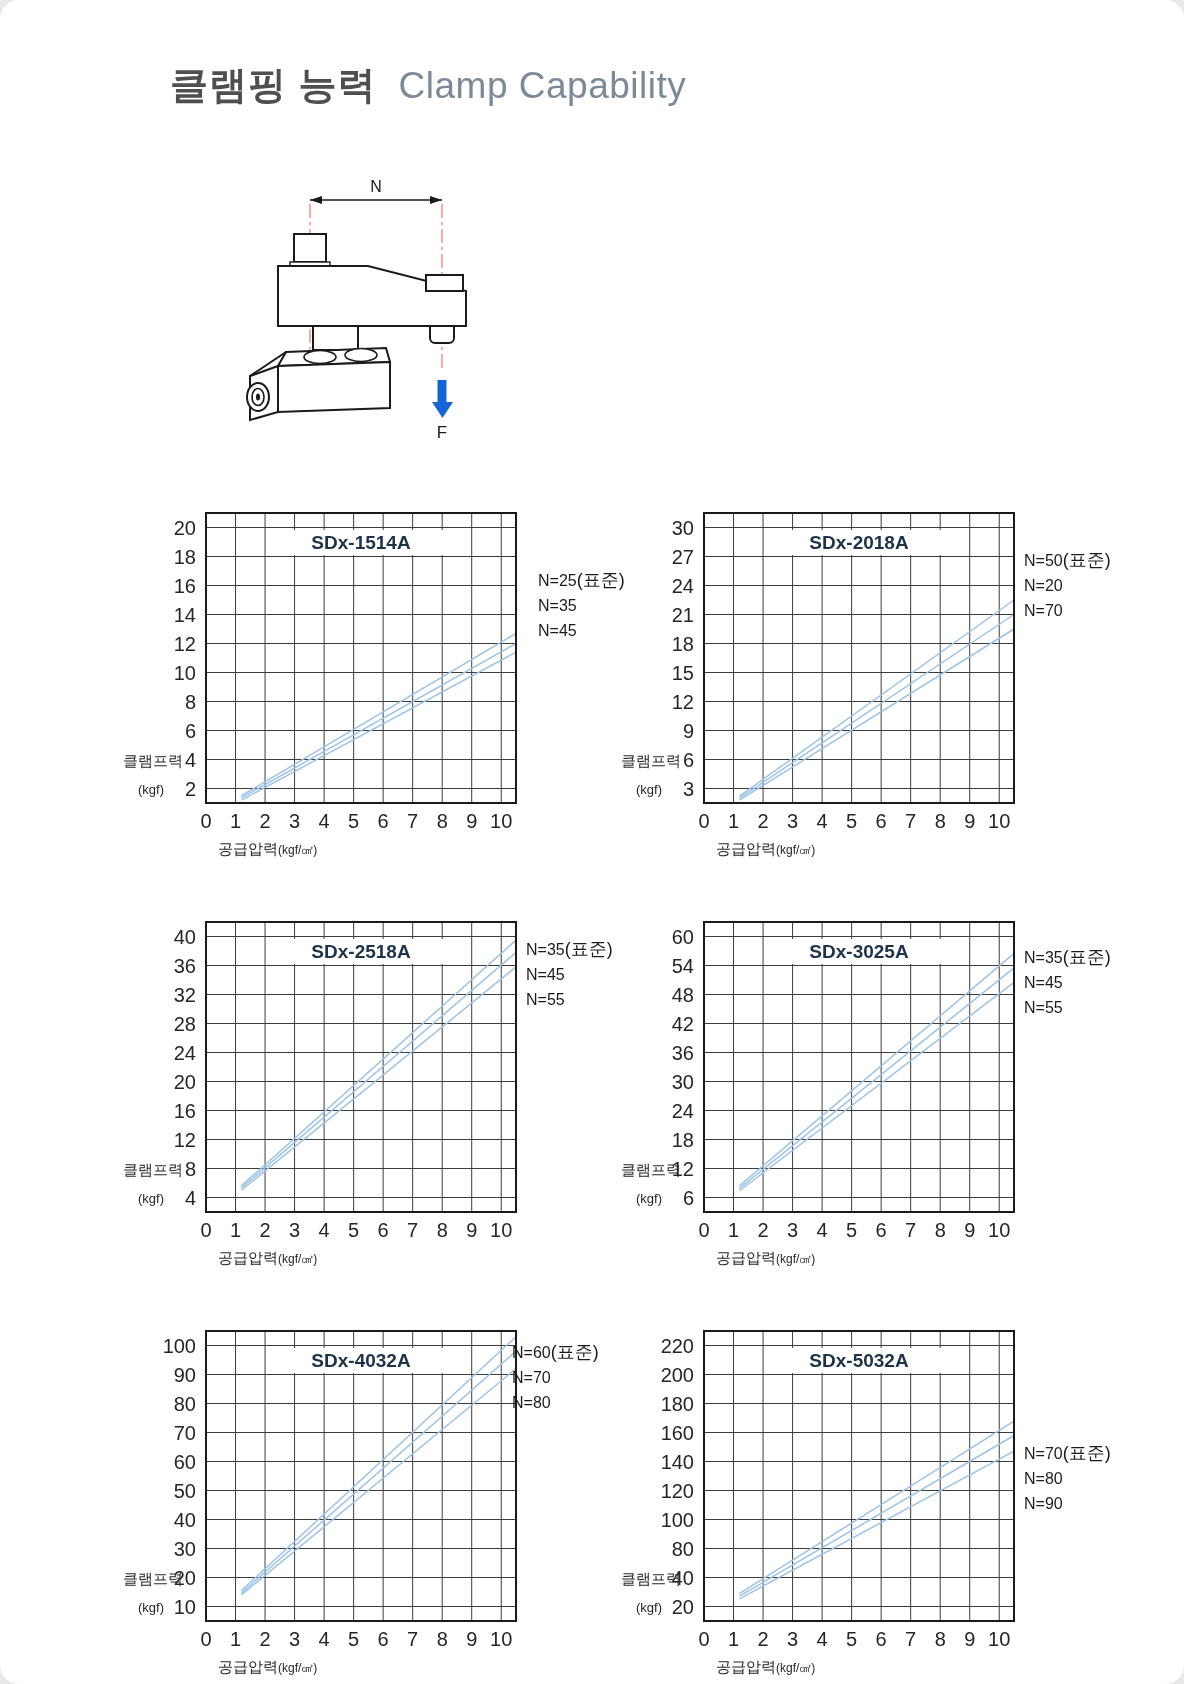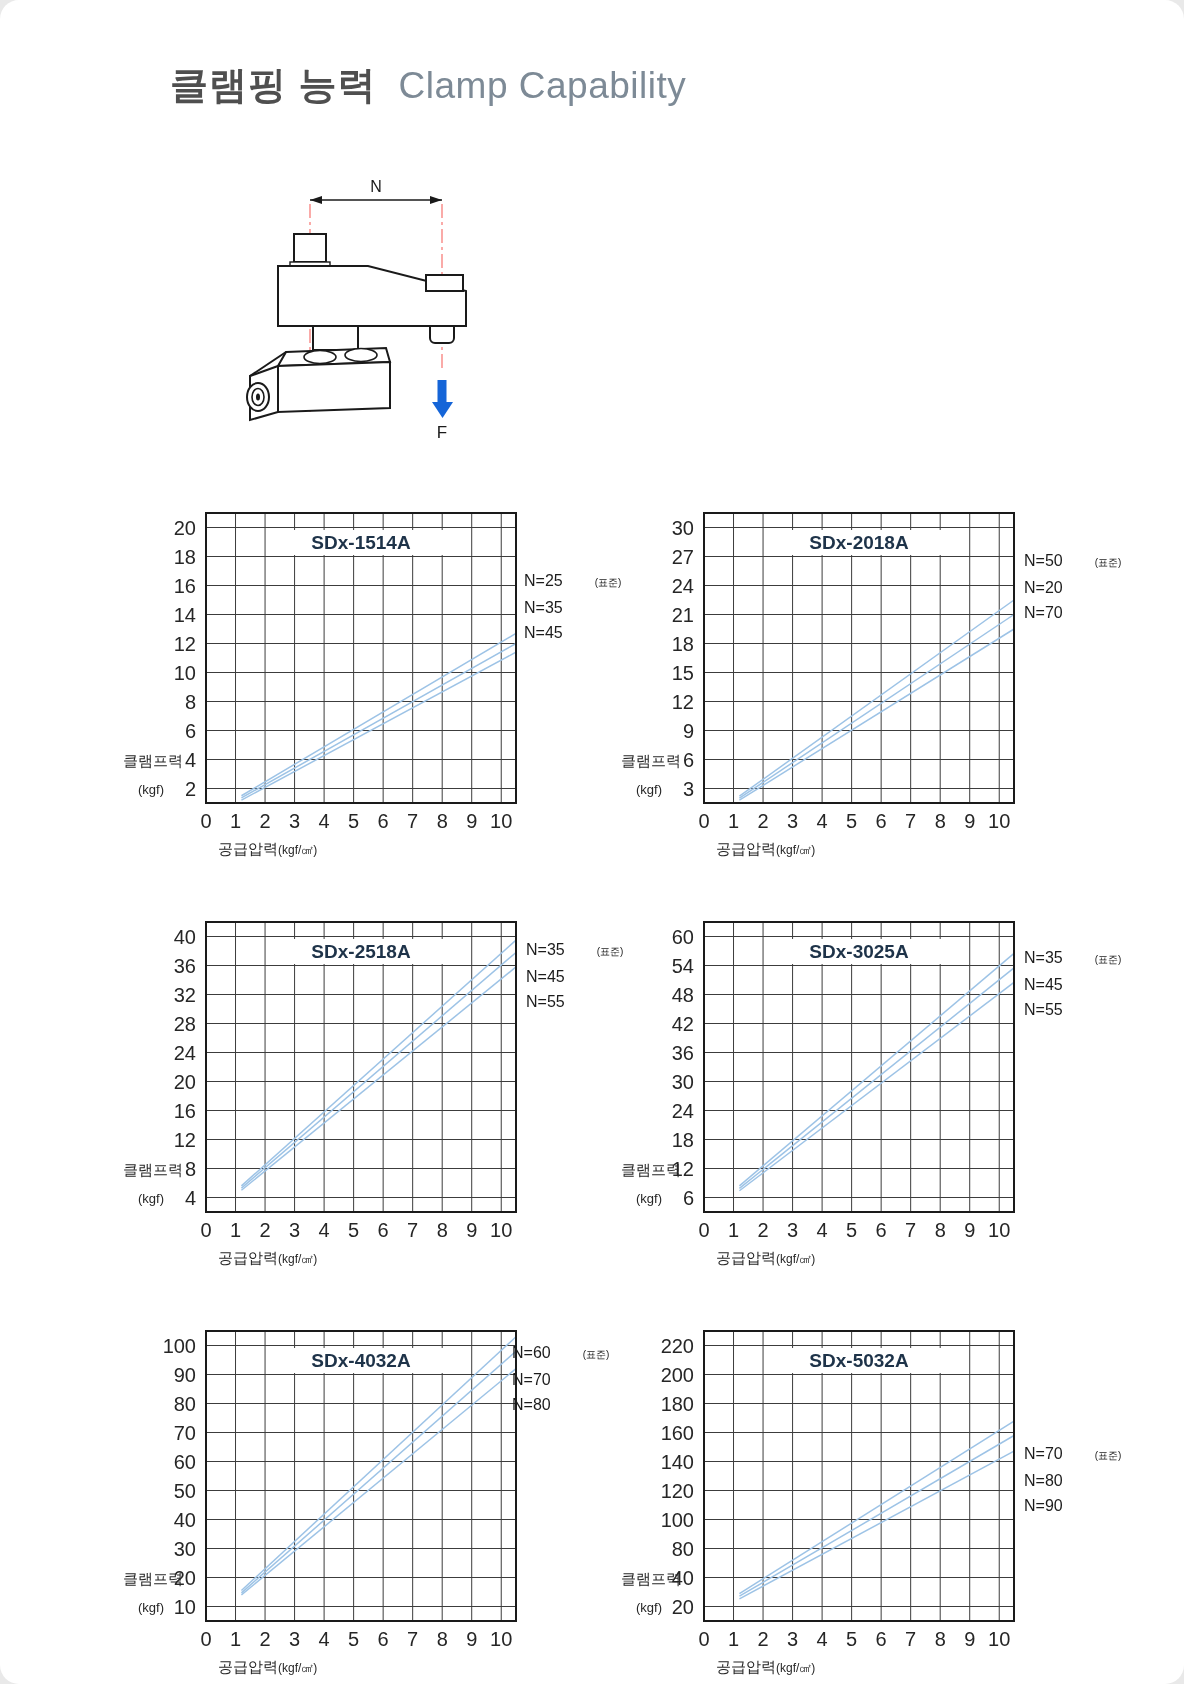--- a/index.html
+++ b/index.html
@@ -10,21 +10,21 @@
   .title-ko{font-size:38px;font-weight:bold;color:#4f4f4f;letter-spacing:1px;}
   .title-en{font-size:37px;font-weight:400;color:#7d8a96;margin-left:22px;letter-spacing:0.5px;}
   
   .diagram{position:absolute;left:220px;top:176px;}
   
   .charts{position:absolute;left:120px;top:508px;display:grid;grid-template-columns:466px 466px;grid-auto-rows:377px;gap:32px;}
   .chart-block{position:relative;width:466px;height:352px;}
   svg.plot{position:absolute;left:0;top:0;}
   .legend{position:absolute;white-space:nowrap;}
   .lg-item{font-size:16px;color:#1c1c1c;line-height:25px;}
-  .lg-small{font-size:10px;padding-left:32px;}
+  .lg-small{font-size:18px;}
   text{font-family:"Liberation Sans","DejaVu Sans",sans-serif;}
 </style>
 </head>
 <body>
 
 <div class="page">
 
   <div class="header">
     <span class="title-ko">클램핑 능력</span><span class="title-en">Clamp Capability</span>
   </div>
@@ -120,21 +120,21 @@
           <rect x="159" y="22" width="164" height="25" fill="#ffffff"></rect>
           <text x="241" y="41" font-size="19" font-weight="bold" text-anchor="middle" fill="#1e3349">SDx-1514A</text>
           <polyline points="121.42857142857143,287.75 396,125.35000000000001" fill="none" stroke="#9dc3e6" stroke-width="1.5"></polyline>
           <polyline points="121.42857142857143,289.92499999999995 396,135.5" fill="none" stroke="#9dc3e6" stroke-width="1.5"></polyline>
           <polyline points="121.42857142857143,292.1 396,144.2" fill="none" stroke="#9dc3e6" stroke-width="1.5"></polyline>
           <rect x="86" y="5" width="310" height="290" fill="none" stroke="#1a1a1a" stroke-width="2"></rect>
           <text x="63" y="257.5" font-size="15" text-anchor="end" fill="#262626">클램프력</text>
           <text x="31" y="285.5" font-size="13" text-anchor="middle" fill="#262626">(kgf)</text>
           <text x="98" y="346" font-size="15" text-anchor="start" fill="#262626"><tspan>공급압력</tspan><tspan font-size="12">(kgf/㎠)</tspan></text>
         </svg>
-      <div class="legend" style="left: 404px; top: 60.1px;">
+      <div class="legend" style="left: 418px; top: 60.1px;">
           <div class="lg-item"><span>N=25</span><span class="lg-small">(표준)</span></div>
           <div class="lg-item">N=35</div>
           <div class="lg-item">N=45</div>
         </div>
     </div>
     <div class="chart-block">
       <svg class="plot" width="466" height="352">
           <line x1="115.52380952380952" y1="5" x2="115.52380952380952" y2="295" stroke="#3c3c3c" stroke-width="1"></line>
           <line x1="145.04761904761904" y1="5" x2="145.04761904761904" y2="295" stroke="#3c3c3c" stroke-width="1"></line>
           <line x1="174.57142857142856" y1="5" x2="174.57142857142856" y2="295" stroke="#3c3c3c" stroke-width="1"></line>

